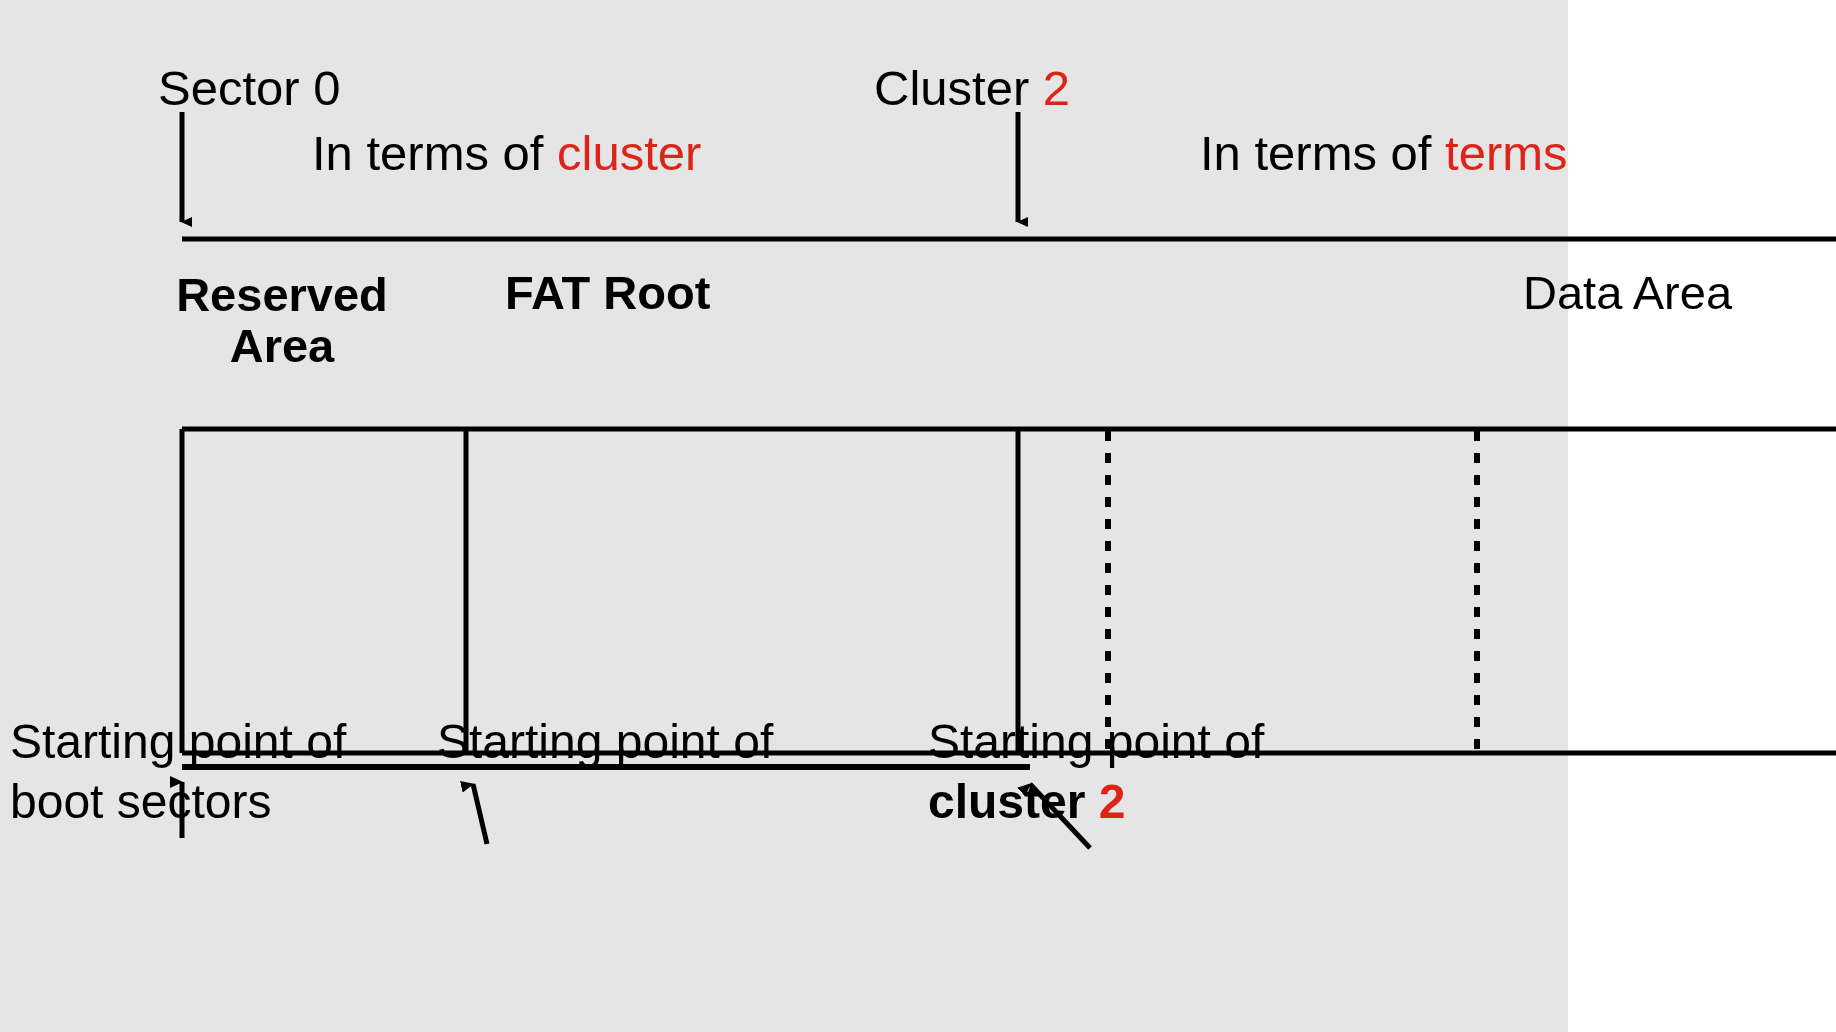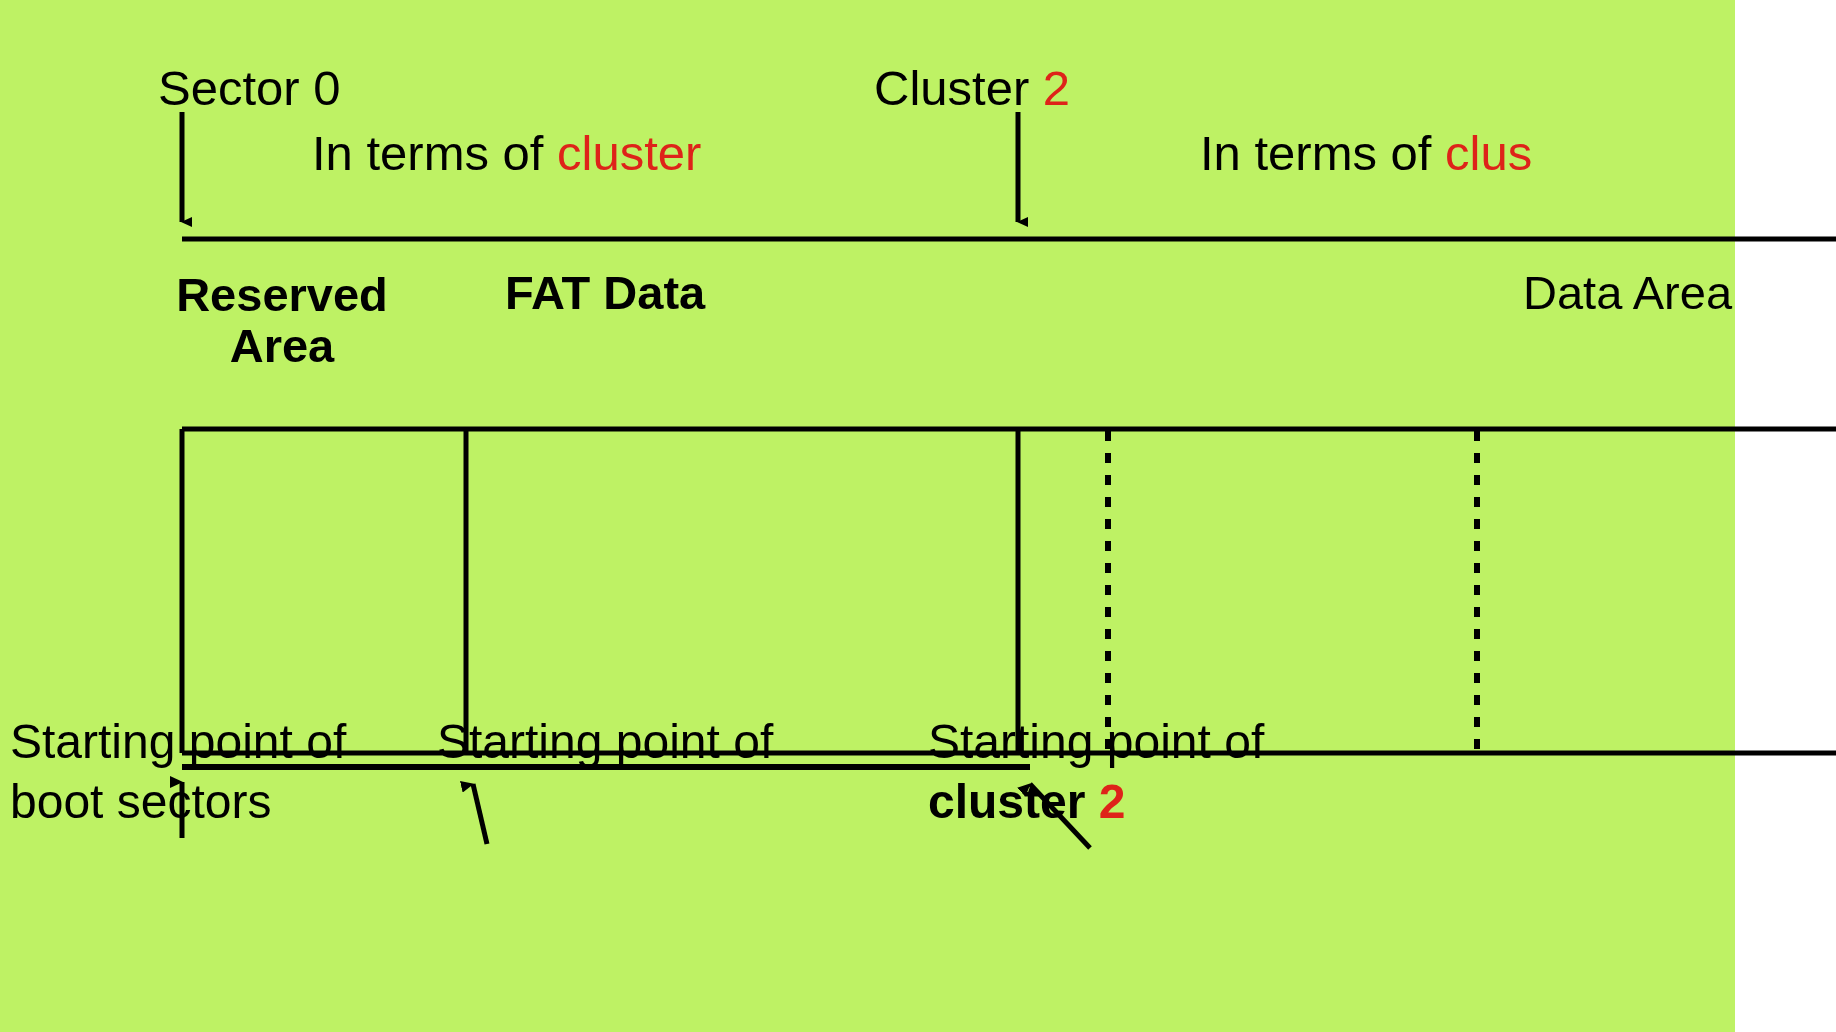--- a/index.html
+++ b/index.html
@@ -3,23 +3,23 @@
 <meta charset="utf-8">
 <style>
   html, body {
     margin: 0; padding: 0;
     background: #ffffff;
     width: 1836px; height: 1032px;
     overflow: hidden;
   }
   .canvas {
     position: relative;
-    width: 1735px;
+    width: 1568px;
     height: 1032px;
-    background: #bef264;
+    background: #e5e5e5;
     font-family: "Liberation Sans", sans-serif;
     color: #000000;
   }
   .svg-layer {
     position: absolute;
     left: 0; top: 0;
     width: 1836px; height: 1032px;
     pointer-events: none;
   }
   .lbl {
@@ -131,25 +131,25 @@
 
   <div class="lbl t-cluster2">
     <span>Cluster </span><span class="red">2</span>
   </div>
 
   <div class="lbl t-terms-sec">
     <span>In terms of </span><span class="red">cluster</span>
   </div>
 
   <div class="lbl t-terms-clu">
-    <span>In terms of </span><span class="red">clus</span>
+    <span>In terms of </span><span class="red">terms</span>
   </div>
 
   <div class="lbl t-reserved">Reserved Area</div>
-  <div class="lbl t-fat">FAT Data</div>
+  <div class="lbl t-fat">FAT Root</div>
   <div class="lbl t-data">Data Area</div>
 
 
   <div class="lbl t-boot">
     <span>Starting point of</span><br>
     <span>boot sectors</span>
   </div>
 
   <div class="lbl t-fat1">
     <span>Starting point of</span><br>

